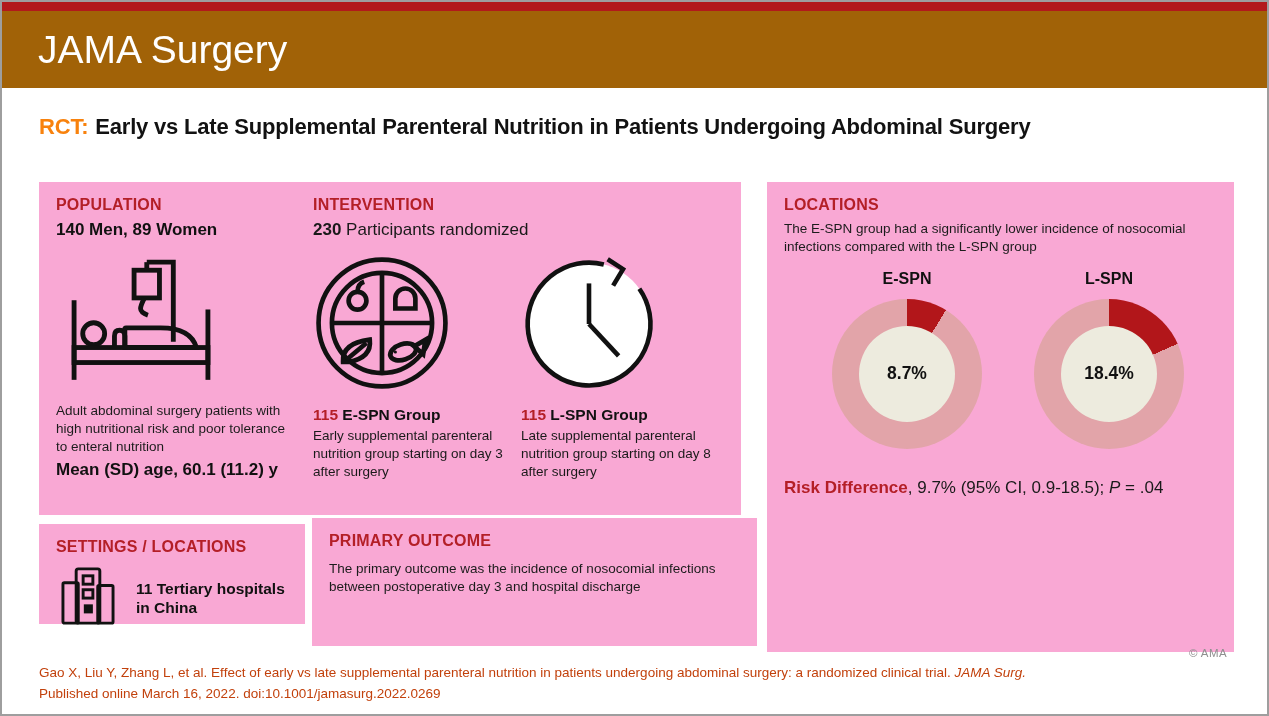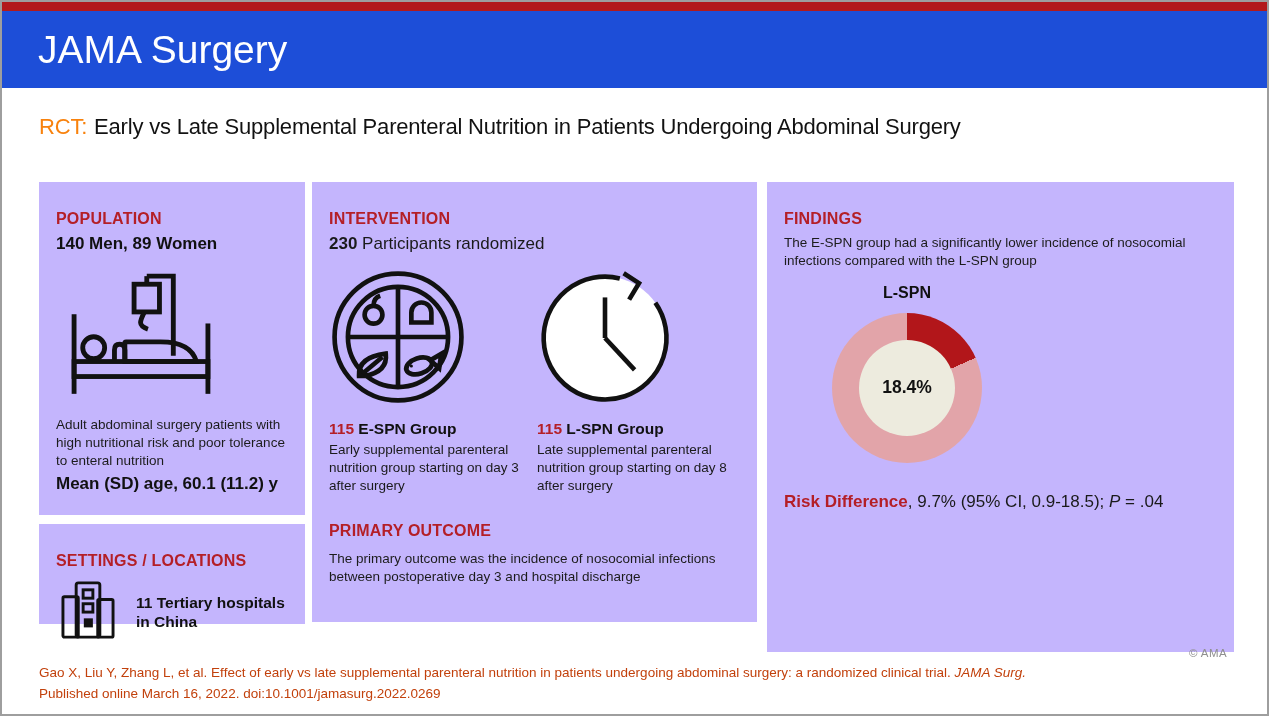--- a/index.html
+++ b/index.html
@@ -1,29 +1,29 @@
 <!DOCTYPE html>
 <html><head>
 <meta charset="utf-8">
 <style>
   html,body{margin:0;padding:0;background:#fff;}
   .page{position:relative;width:1269px;height:716px;box-sizing:border-box;background:#fff;
         border:2px solid #9e9e9e;font-family:"Liberation Sans",sans-serif;overflow:hidden;}
   .strip{position:absolute;left:0;top:0;width:100%;height:9px;background:#B2191B;}
-  .brandbar{position:absolute;left:0;top:9px;width:100%;height:77px;background:#1d4ed8;display:flex;align-items:center;}
+  .brandbar{position:absolute;left:0;top:9px;width:100%;height:77px;background:#a16207;display:flex;align-items:center;}
   .brand{color:#fff;font-size:39px;padding-left:36px;font-weight:normal;letter-spacing:0;}
-  .title{position:absolute;left:37px;top:112px;width:1180px;font-size:22px;font-weight:normal;
+  .title{position:absolute;left:37px;top:112px;width:1180px;font-size:22px;font-weight:bold;
          letter-spacing:-0.2px;color:#121212;}
   .title .tag{color:#F8820D;margin-right:7px;}
 
-  .panel{position:absolute;background:#c4b5fd;box-sizing:border-box;padding:28px 17px;color:#1a1a1a;}
+  .panel{position:absolute;background:#f9a8d4;box-sizing:border-box;padding:14px 17px;color:#1a1a1a;}
   #panel-population{left:37px;top:180px;width:266px;height:333px;}
   #panel-settings{left:37px;top:522px;width:266px;height:100px;}
-  #panel-intervention{left:310px;top:180px;width:445px;height:333px;}
-  #panel-primary{left:310px;top:492px;width:445px;height:128px;}
+  #panel-intervention{left:294px;top:180px;width:445px;height:333px;}
+  #panel-primary{left:310px;top:516px;width:445px;height:128px;}
   #panel-findings{left:765px;top:180px;width:467px;height:470px;}
 
   .ph{color:#B41F27;font-size:16px;font-weight:bold;letter-spacing:0.2px;margin:0 0 6px 0;}
   .bold-lg{font-size:17px;font-weight:bold;color:#111;}
   .body-text{font-size:13.5px;line-height:1.33;color:#1c1c1c;}
   .red{color:#B41F27;}
 
   
   .pop-icon{margin:14px 0 10px 10px;}
   .pop-desc{width:234px;margin-top:0;}
@@ -150,23 +150,29 @@
       </div>
     </div>
   </div>
 
   <div class="panel" id="panel-primary">
     <div class="ph">PRIMARY OUTCOME</div>
     <div class="body-text" style="width:408px;margin-top:10px;">The primary outcome was the incidence of nosocomial infections between postoperative day 3 and hospital discharge</div>
   </div>
 
   <div class="panel" id="panel-findings">
-    <div class="ph">FINDINGS</div>
+    <div class="ph">LOCATIONS</div>
     <div class="body-text find-summary">The E-SPN group had a significantly lower incidence of nosocomial infections compared with the L-SPN group</div>
     <div class="charts">
+      <div class="chart">
+        <div class="chart-title">E-SPN</div>
+        <div class="donut" style="background: conic-gradient(rgb(178, 22, 26) 0deg, rgb(178, 22, 26) 8.7%, rgb(226, 164, 169) 8.7%, rgb(226, 164, 169) 100%);">
+          <div class="donut-center">8.7%</div>
+        </div>
+      </div>
       <div class="chart">
         <div class="chart-title">L-SPN</div>
         <div class="donut" style="background: conic-gradient(rgb(178, 22, 26) 0deg, rgb(178, 22, 26) 18.4%, rgb(226, 164, 169) 18.4%, rgb(226, 164, 169) 100%);">
           <div class="donut-center">18.4%</div>
         </div>
       </div>
     </div>
     <div class="risk"><span class="label">Risk Difference</span><span>, 9.7% (95% CI, 0.9-18.5); </span><span class="p">P</span><span> = .04</span></div>
   </div>
 

